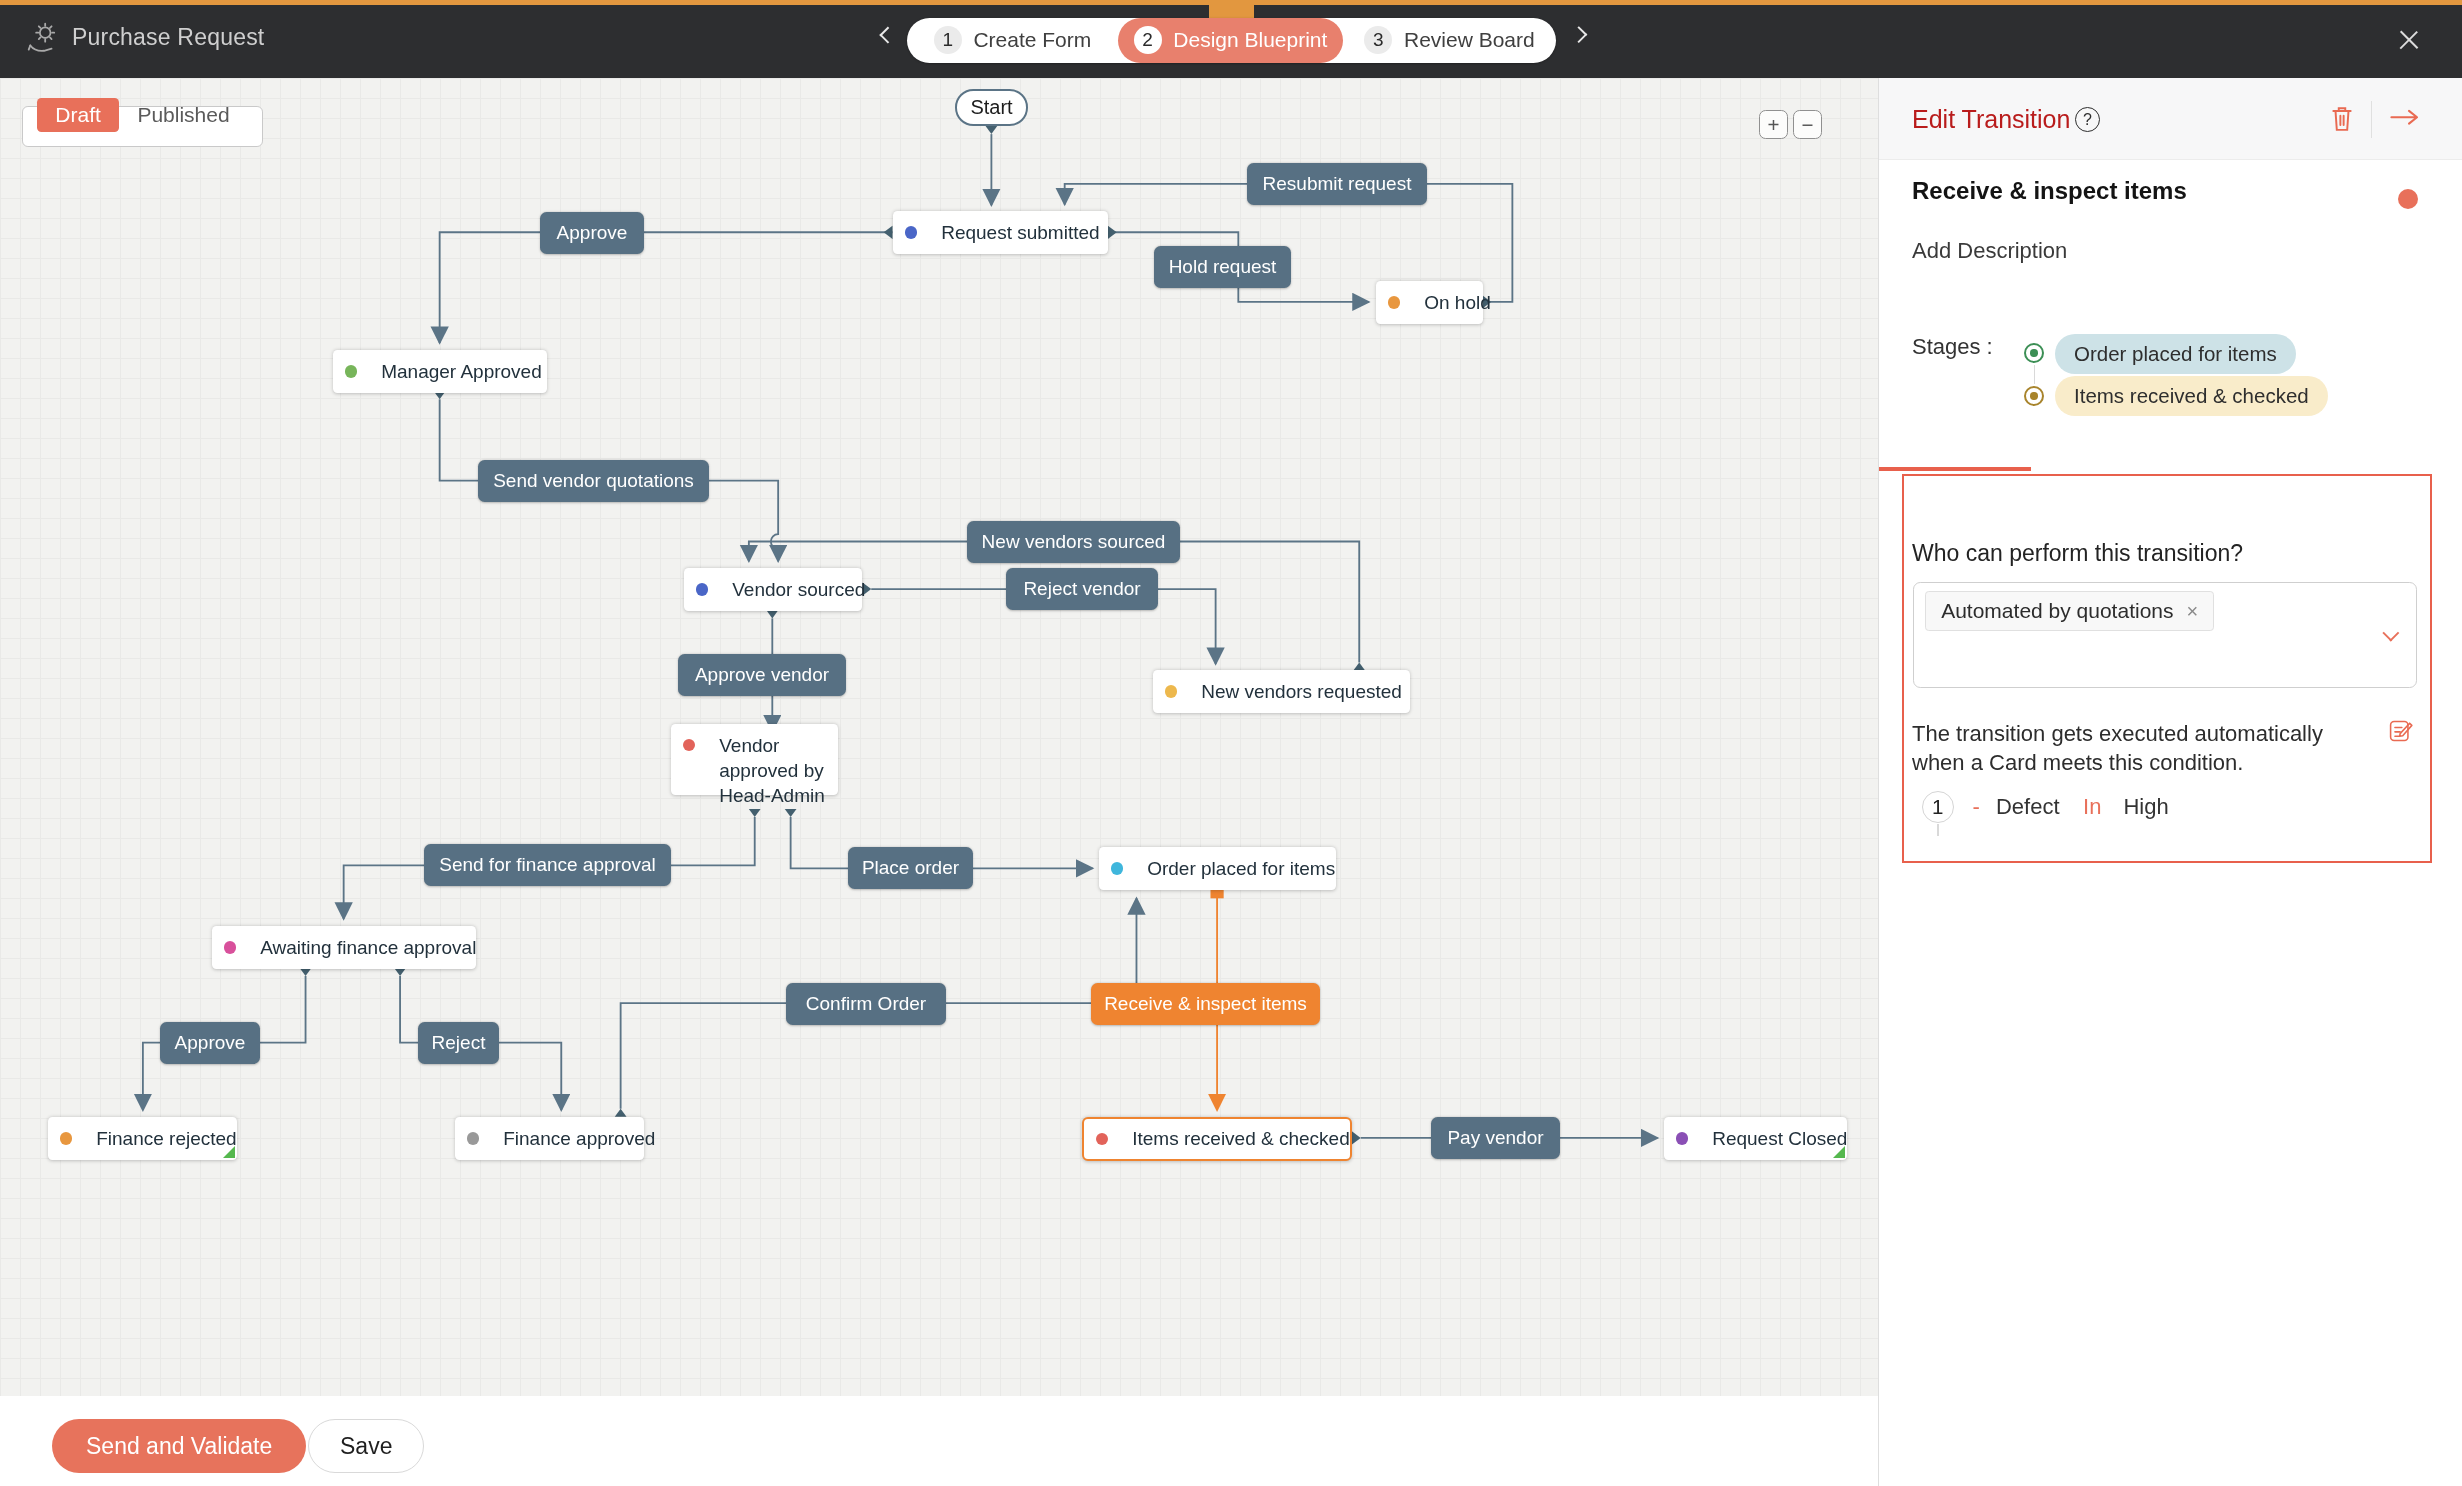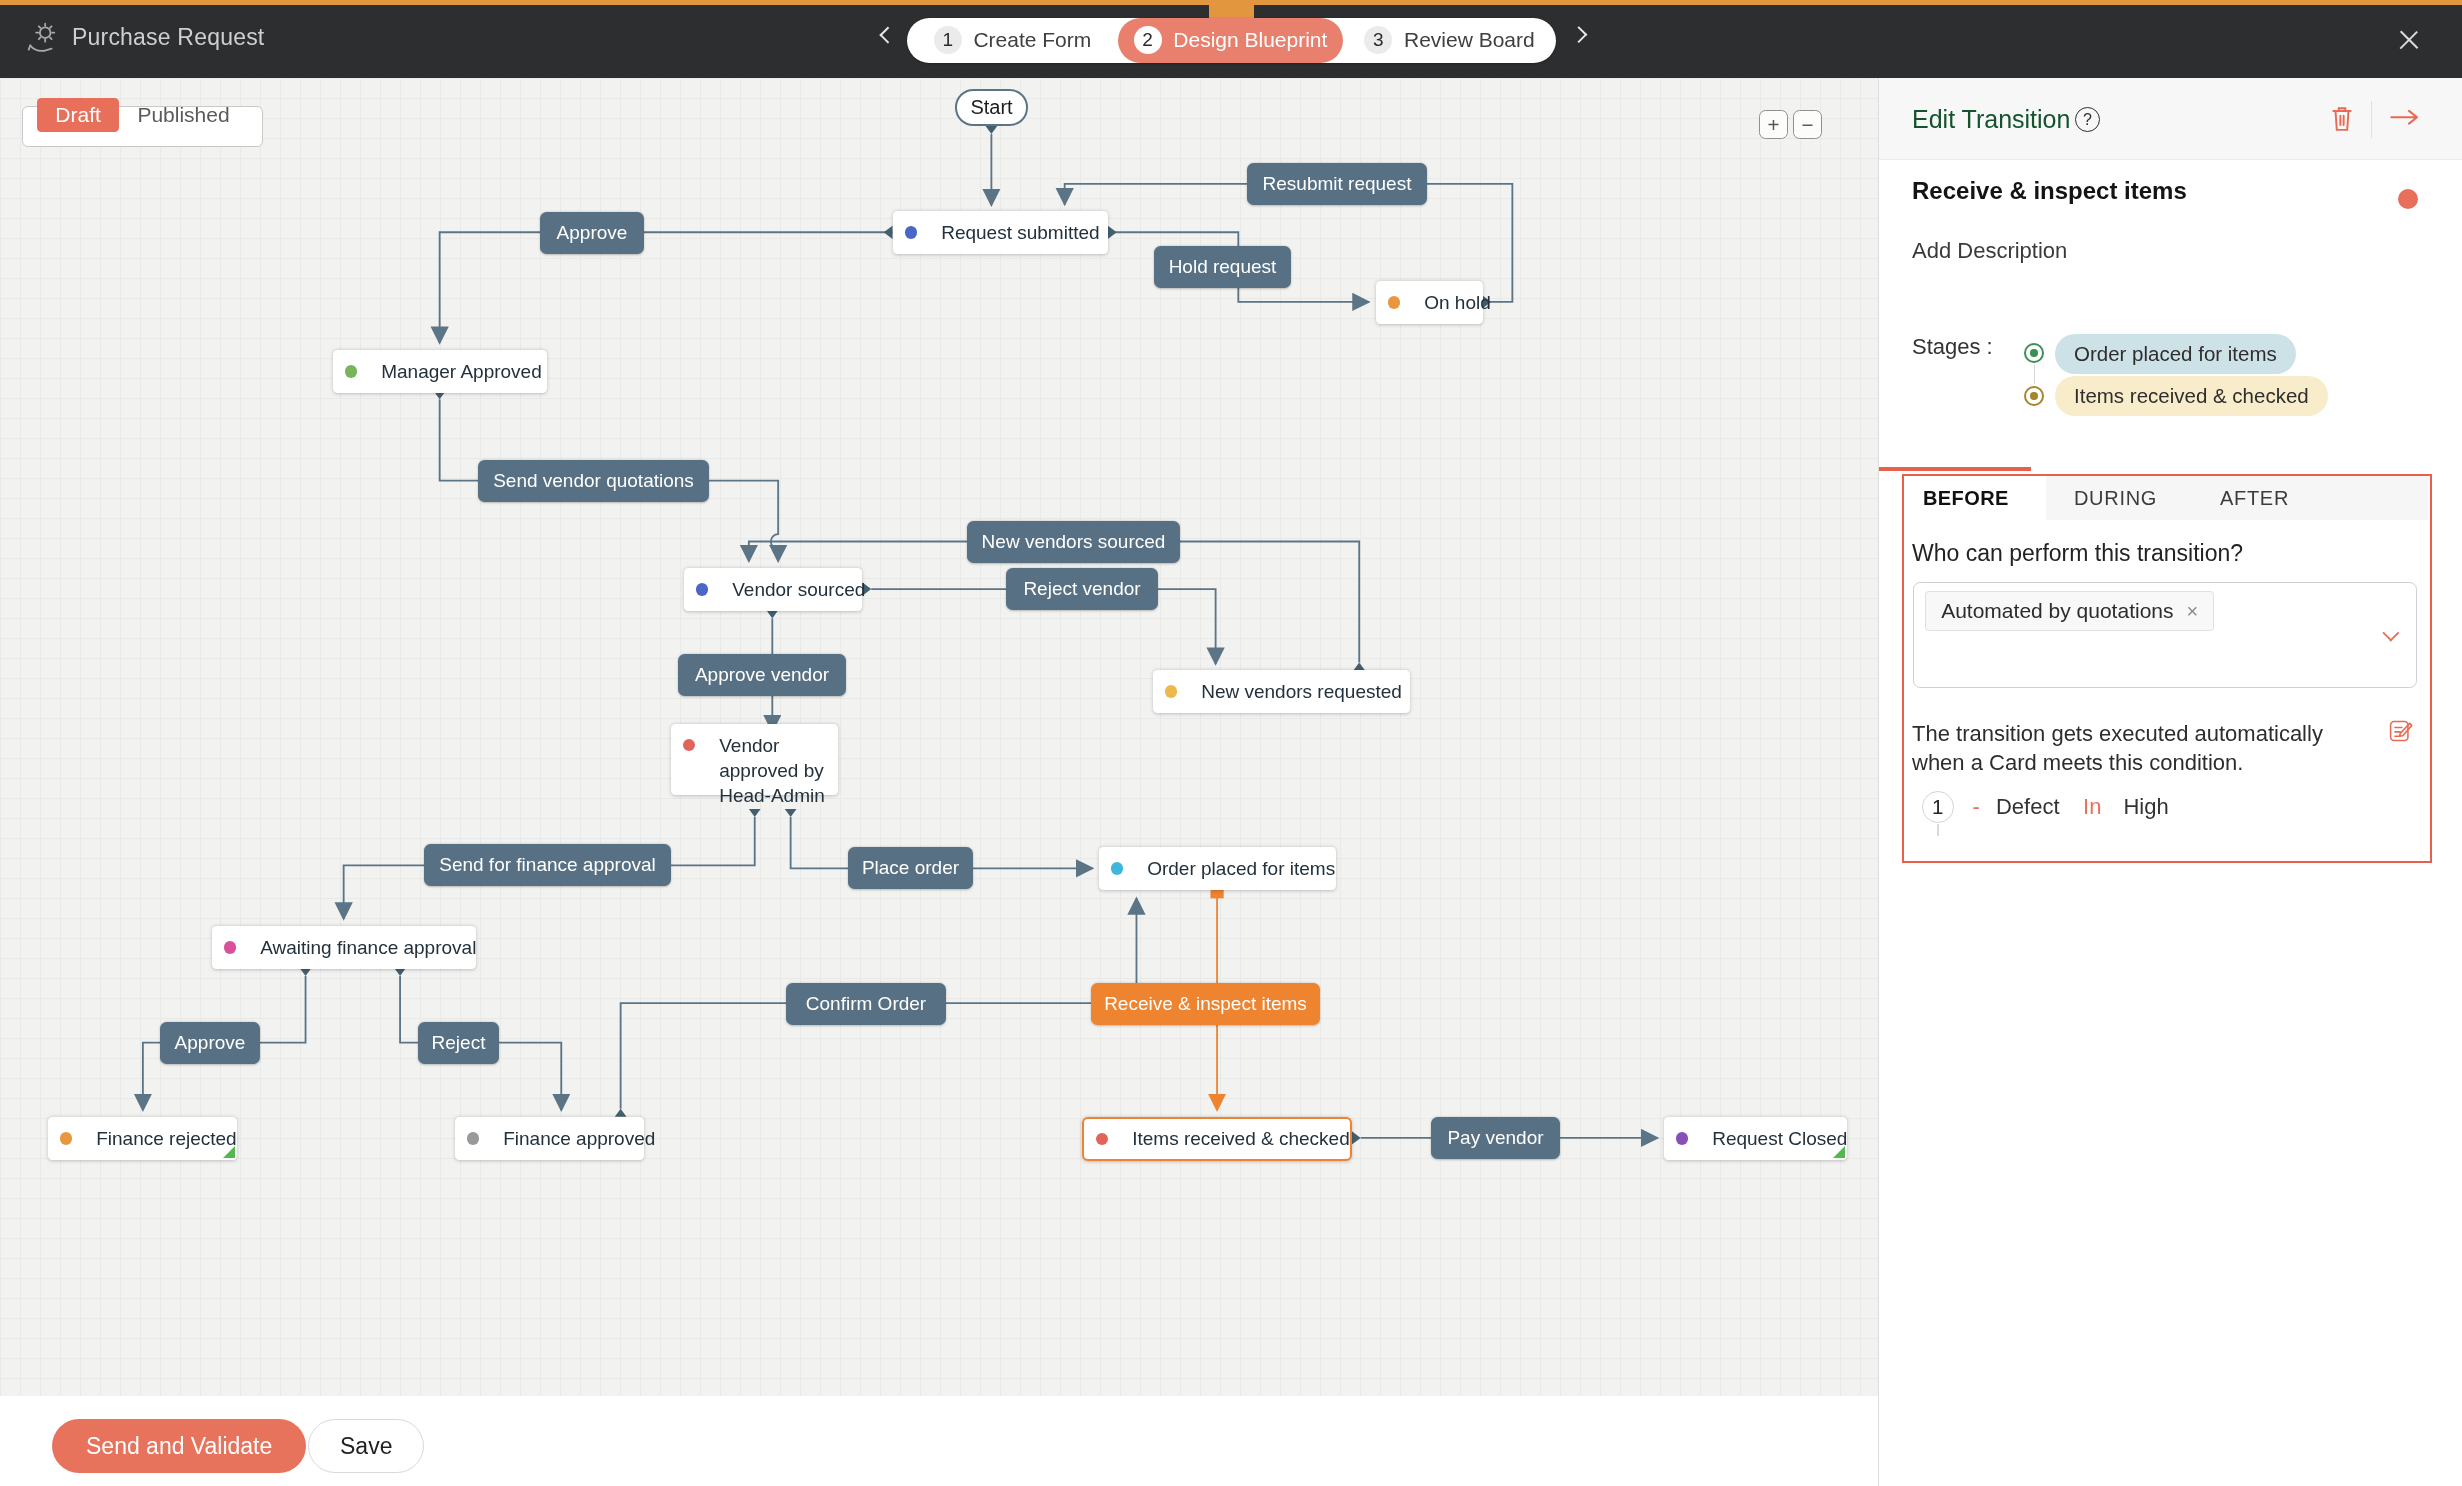--- a/index.html
+++ b/index.html
@@ -63,21 +63,21 @@
            display:flex; align-items:center; justify-content:center; font-size:19px; white-space:nowrap;
            box-shadow:0 0.7px 2.2px rgba(0,0,0,.25); }
   #start-node { position:absolute; left:955px; top:89px; width:73px; height:37px; background:#fff;
                 border:2.2px solid #5b7486; border-radius:18.3px; display:flex; align-items:center; justify-content:center;
                 font-size:20px; color:#1d1d1d; z-index:2; }
 
   
   #panel { position:absolute; left:1878px; top:78px; width:584px; height:1408px; background:#ffffff;
            border-left:0.7px solid #dedede; z-index:6; }
   #p-header { position:absolute; left:0; top:0; width:584px; height:82px; background:#f7f7f8; border-bottom:0.7px solid #ececec; }
-  #p-title { position:absolute; left:33px; top:0; height:82px; display:flex; align-items:center; font-size:25px; color:#14532d; }
+  #p-title { position:absolute; left:33px; top:0; height:82px; display:flex; align-items:center; font-size:25px; color:#b91c1c; }
   #help-icon { position:absolute; left:196px; top:29px; width:25px; height:25px; border:1.8px solid #2e2e2e; border-radius:50%;
                color:#2e2e2e; font-size:16px; display:flex; align-items:center; justify-content:center; }
   #p-divider { position:absolute; left:492px; top:23px; width:0.7px; height:37px; background:#e0e0e0; }
   #trans-name { position:absolute; left:33px; top:99px; font-size:24px; font-weight:bold; color:#141414; }
   #trans-dot { position:absolute; left:519px; top:111px; width:20px; height:20px; border-radius:50%; background:#e8705a; }
   #add-desc { position:absolute; left:33px; top:160px; font-size:22px; color:#3a3a3a; }
   #stages-label { position:absolute; left:33px; top:256px; font-size:22px; color:#333; }
   .ring { position:absolute; left:145px; width:20px; height:20px; border:2.2px solid; border-radius:50%;
           display:flex; align-items:center; justify-content:center; background:#fff; }
   .ring i { width:7.3px; height:7.3px; border-radius:50%; display:block; }
@@ -328,26 +328,20 @@
     </span>
   <span id="rail"></span>
   <span class="ring" id="ring2" style="border-color: rgb(168, 132, 44);">
       <i style="background-color: rgb(168, 132, 44);"></i>
     </span>
   <span class="stagechip" id="chip1" style="background-color: rgb(205, 226, 231);">Order placed for items</span>
   <span class="stagechip" id="chip2" style="background-color: rgb(249, 236, 202);">Items received &amp; checked</span>
 
   <span id="tab-underline"></span>
   <div id="cond-box">
-    <div id="tabs">
-      <div class="tab" id="tab-before">BEFORE</div>
-      <div class="tab" id="tab-during">DURING</div>
-      <div class="tab" id="tab-after">AFTER</div>
-      <div class="tab" id="tab-fill"></div>
-    </div>
     <span id="perf-q">Who can perform this transition?</span>
     <div id="perf-select">
       <span id="perf-chip">
         <span>Automated by quotations</span>
         <span class="x">×</span>
       </span>
       <span id="perf-chev"></span>
     </div>
     <p id="cond-note">The transition gets executed automatically when a Card meets this condition.</p>
     <svg id="note-icon" width="26" height="26" viewBox="0 0 30 30" fill="none" stroke="#e96a52" stroke-width="1.8" stroke-linecap="round" stroke-linejoin="round">

